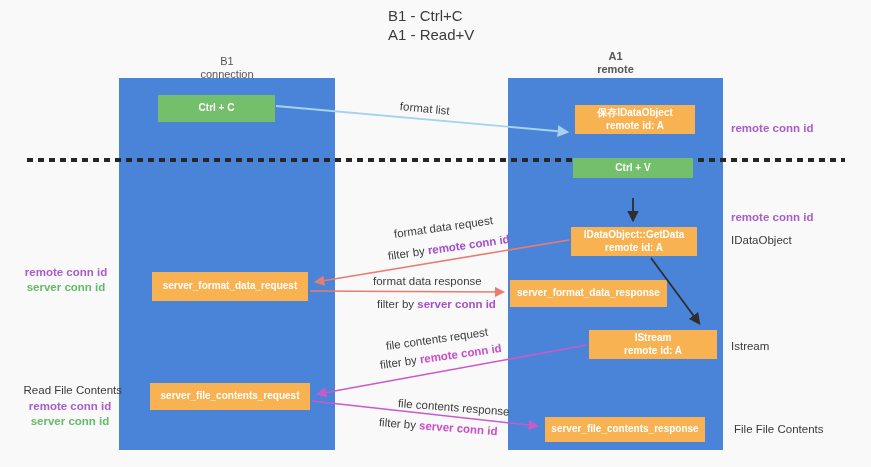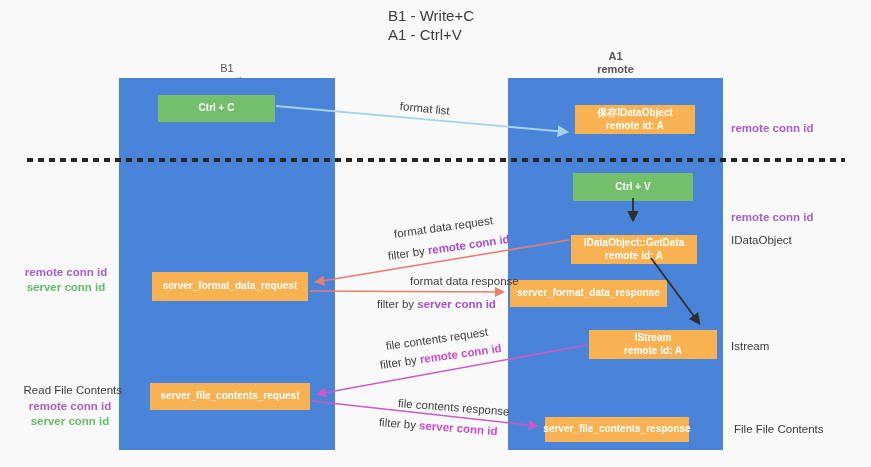--- a/index.html
+++ b/index.html
@@ -9,46 +9,46 @@
     font-family:"Liberation Sans", sans-serif;
     color:#3d3d3d;
   }
   .abs { position:absolute; }
 
   
   .title { left:388px; top:6px; font-size:15px; line-height:19px; color:#3b3b3b; }
 
   
   .lane-hdr { font-size:11px; line-height:13px; color:#565656; text-align:center; }
-  .hdr-left  { left:119px; top:62px; width:216px; }
+  .hdr-left  { left:119px; top:55px; width:216px; }
   .hdr-right { left:508px; top:50px; width:215px;font-weight:bold; }
 
   
   .lane { background:#4a84d8; }
   .col-left  { left:119px; top:78px; width:216px; height:372px; }
   .col-right { left:508px; top:78px; width:215px; height:372px; }
 
   
   .dashed { left:27px; top:158px; width:818px; height:4px;
     background:repeating-linear-gradient(90deg,#262626 0 6px,transparent 6px 11px); }
 
   
   .box { display:flex; flex-direction:column; align-items:center; justify-content:center;
          color:#ffffff; font-size:10px; line-height:12.5px; text-align:right;font-weight:bold; }
   .green  { background:#74bf6b; }
   .orange { background:#f9b252; }
   .box-ctrlc   { left:158px; top:95px;  width:117px; height:27px; }
   .box-save    { left:575px; top:105px; width:120px; height:29px; }
-  .box-ctrlv   { left:573px; top:173px; width:120px; height:28px; }
-  .box-getdata { left:571px; top:227px; width:126px; height:29px;margin-top:8px; }
+  .box-ctrlv   { left:573px; top:158px; width:120px; height:20px; }
+  .box-getdata { left:571px; top:227px; width:126px; height:29px; }
   .box-istream { left:589px; top:330px; width:128px; height:29px; }
   .box-sfdreq  { left:152px; top:272px; width:156px; height:29px; }
   .box-sfdresp { left:510px; top:280px; width:157px; height:27px; }
   .box-sfcreq  { left:150px; top:383px; width:160px; height:27px; }
-  .box-sfcresp { left:545px; top:417px; width:144px; height:25px; }
+  .box-sfcresp { left:545px; top:417px; width:160px; height:25px; }
 
   
   .side { font-size:11.5px; line-height:15px; white-space:nowrap; }
   .purple { color:#a95dc9; font-weight:bold; }
   .greenlbl { color:#65bb6a; font-weight:bold; }
   .dark { color:#3a3a3a; }
   .lbl-r1 { left:731px; top:121px; }
   .lbl-r2 { left:731px; top:210px; }
   .lbl-dataobject { left:731px; top:233px; }
   .lbl-istream-r  { left:731px; top:339px; }
@@ -57,37 +57,37 @@
   .lbl-read     { left:18px; top:383px; width:104px; text-align:right; }
   .lbl-l-group2 { left:18px; top:399px; width:104px; text-align:center; }
 
   
   .edge { font-size:11.5px; color:#3e3e3e; white-space:nowrap; transform-origin:left center; }
   .fid-purple  { color:#a54fd0; font-weight:bold; }
   .fid-magenta { color:#cb4ec9; font-weight:bold; }
   .el-format-list { left:400px; top:100px; transform:rotate(5.5deg); }
   .el-fdreq    { left:394px; top:228px; transform:rotate(-8deg); }
   .el-filter-r1{ left:388px; top:250px; transform:rotate(-8deg); }
-  .el-fdresp   { left:410px; top:275px; }
+  .el-fdresp   { left:373px; top:275px; }
   .el-filter-s1{ left:377px; top:298px; }
   .el-fcreq    { left:386px; top:340px; transform:rotate(-8deg); }
   .el-filter-r2{ left:380px; top:359px; transform:rotate(-8deg); }
   .el-fcresp   { left:398px; top:397px; transform:rotate(4.5deg); }
   .el-filter-s2{ left:379px; top:416px; transform:rotate(4.5deg); }
 
   svg.overlay { position:absolute; left:0; top:0; pointer-events:none; }
 </style>
 </head>
 <body>
 
 <div class="stage">
 
   <div class="abs title">
-    <div>B1 - Write+C</div>
-    <div>A1 - Ctrl+V</div>
+    <div>B1 - Ctrl+C</div>
+    <div>A1 - Read+V</div>
   </div>
 
   <div class="abs lane-hdr hdr-left">
     <div>B1</div>
     <div>connection</div>
   </div>
   <div class="abs lane-hdr hdr-right">
     <div>A1</div>
     <div>remote</div>
   </div>

